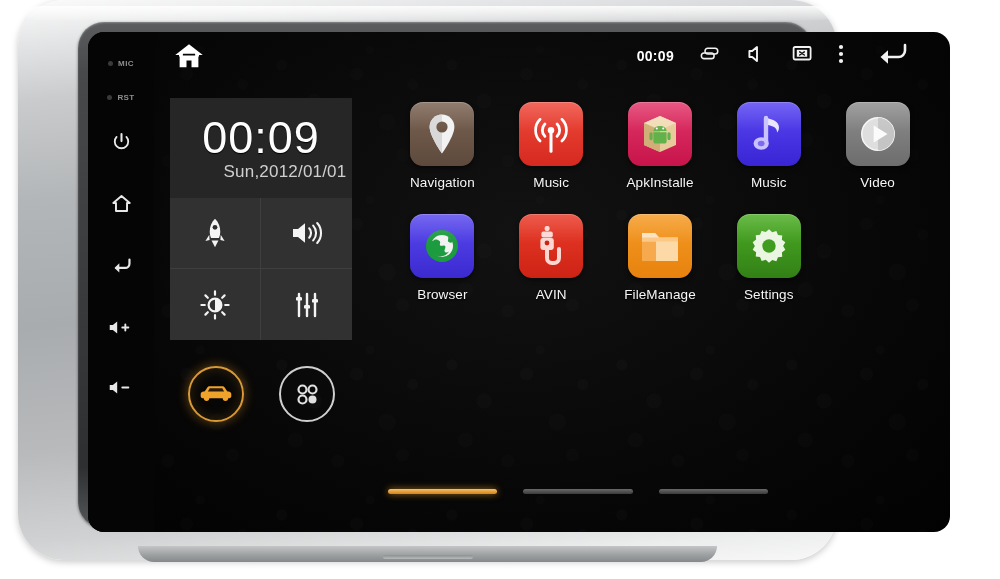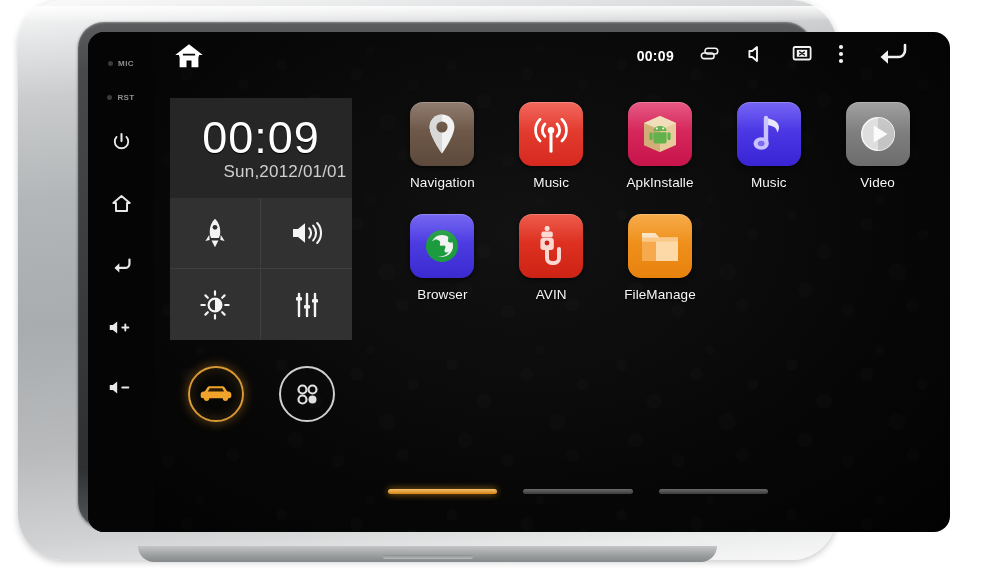--- a/index.html
+++ b/index.html
@@ -450,20 +450,29 @@
           <svg width="42" height="36" viewBox="0 0 42 36">
             <path d="M3 5h13l4 4.6h19V33H3z" fill="#fdd9a8"></path>
             <path d="M3 5h13l4 4.6h19v4H3z" fill="#fbc784"></path>
             <path d="M3 5h13l4 4.6H3z" fill="#fbe3c2"></path>
             <rect x="3" y="13.6" width="14" height="19.4" fill="#f7a94d"></rect>
           </svg>
         </div>
         <div class="app-label">FileManage</div>
       </div>
 
+      <div class="app">
+        <div class="app-icon" style="background:linear-gradient(180deg,#4cae24,#328016)">
+          <svg width="42" height="42" viewBox="0 0 44 44">
+            <path d="M22 4.5l3.4 3.1 4.3-1.3 1.7 4.2 4.5.5-.4 4.5 3.6 2.7-2.3 3.9 2.3 3.9-3.6 2.7.4 4.5-4.5.5-1.7 4.2-4.3-1.3L22 39.5l-3.4-3.1-4.3 1.3-1.7-4.2-4.5-.5.4-4.5-3.6-2.7 2.3-3.9-2.3-3.9 3.6-2.7-.4-4.5 4.5-.5 1.7-4.2 4.3 1.3z" fill="#eaf6e2"></path>
+            <circle cx="22" cy="22" r="7" fill="#3f9c1f"></circle>
+          </svg>
+        </div>
+        <div class="app-label">Settings</div>
+      </div>
     </div>
 
     <div id="pager">
       <span class="dot active"></span>
       <span class="dot"></span>
       <span class="dot"></span>
     </div>
 
   </div>
 </div>

